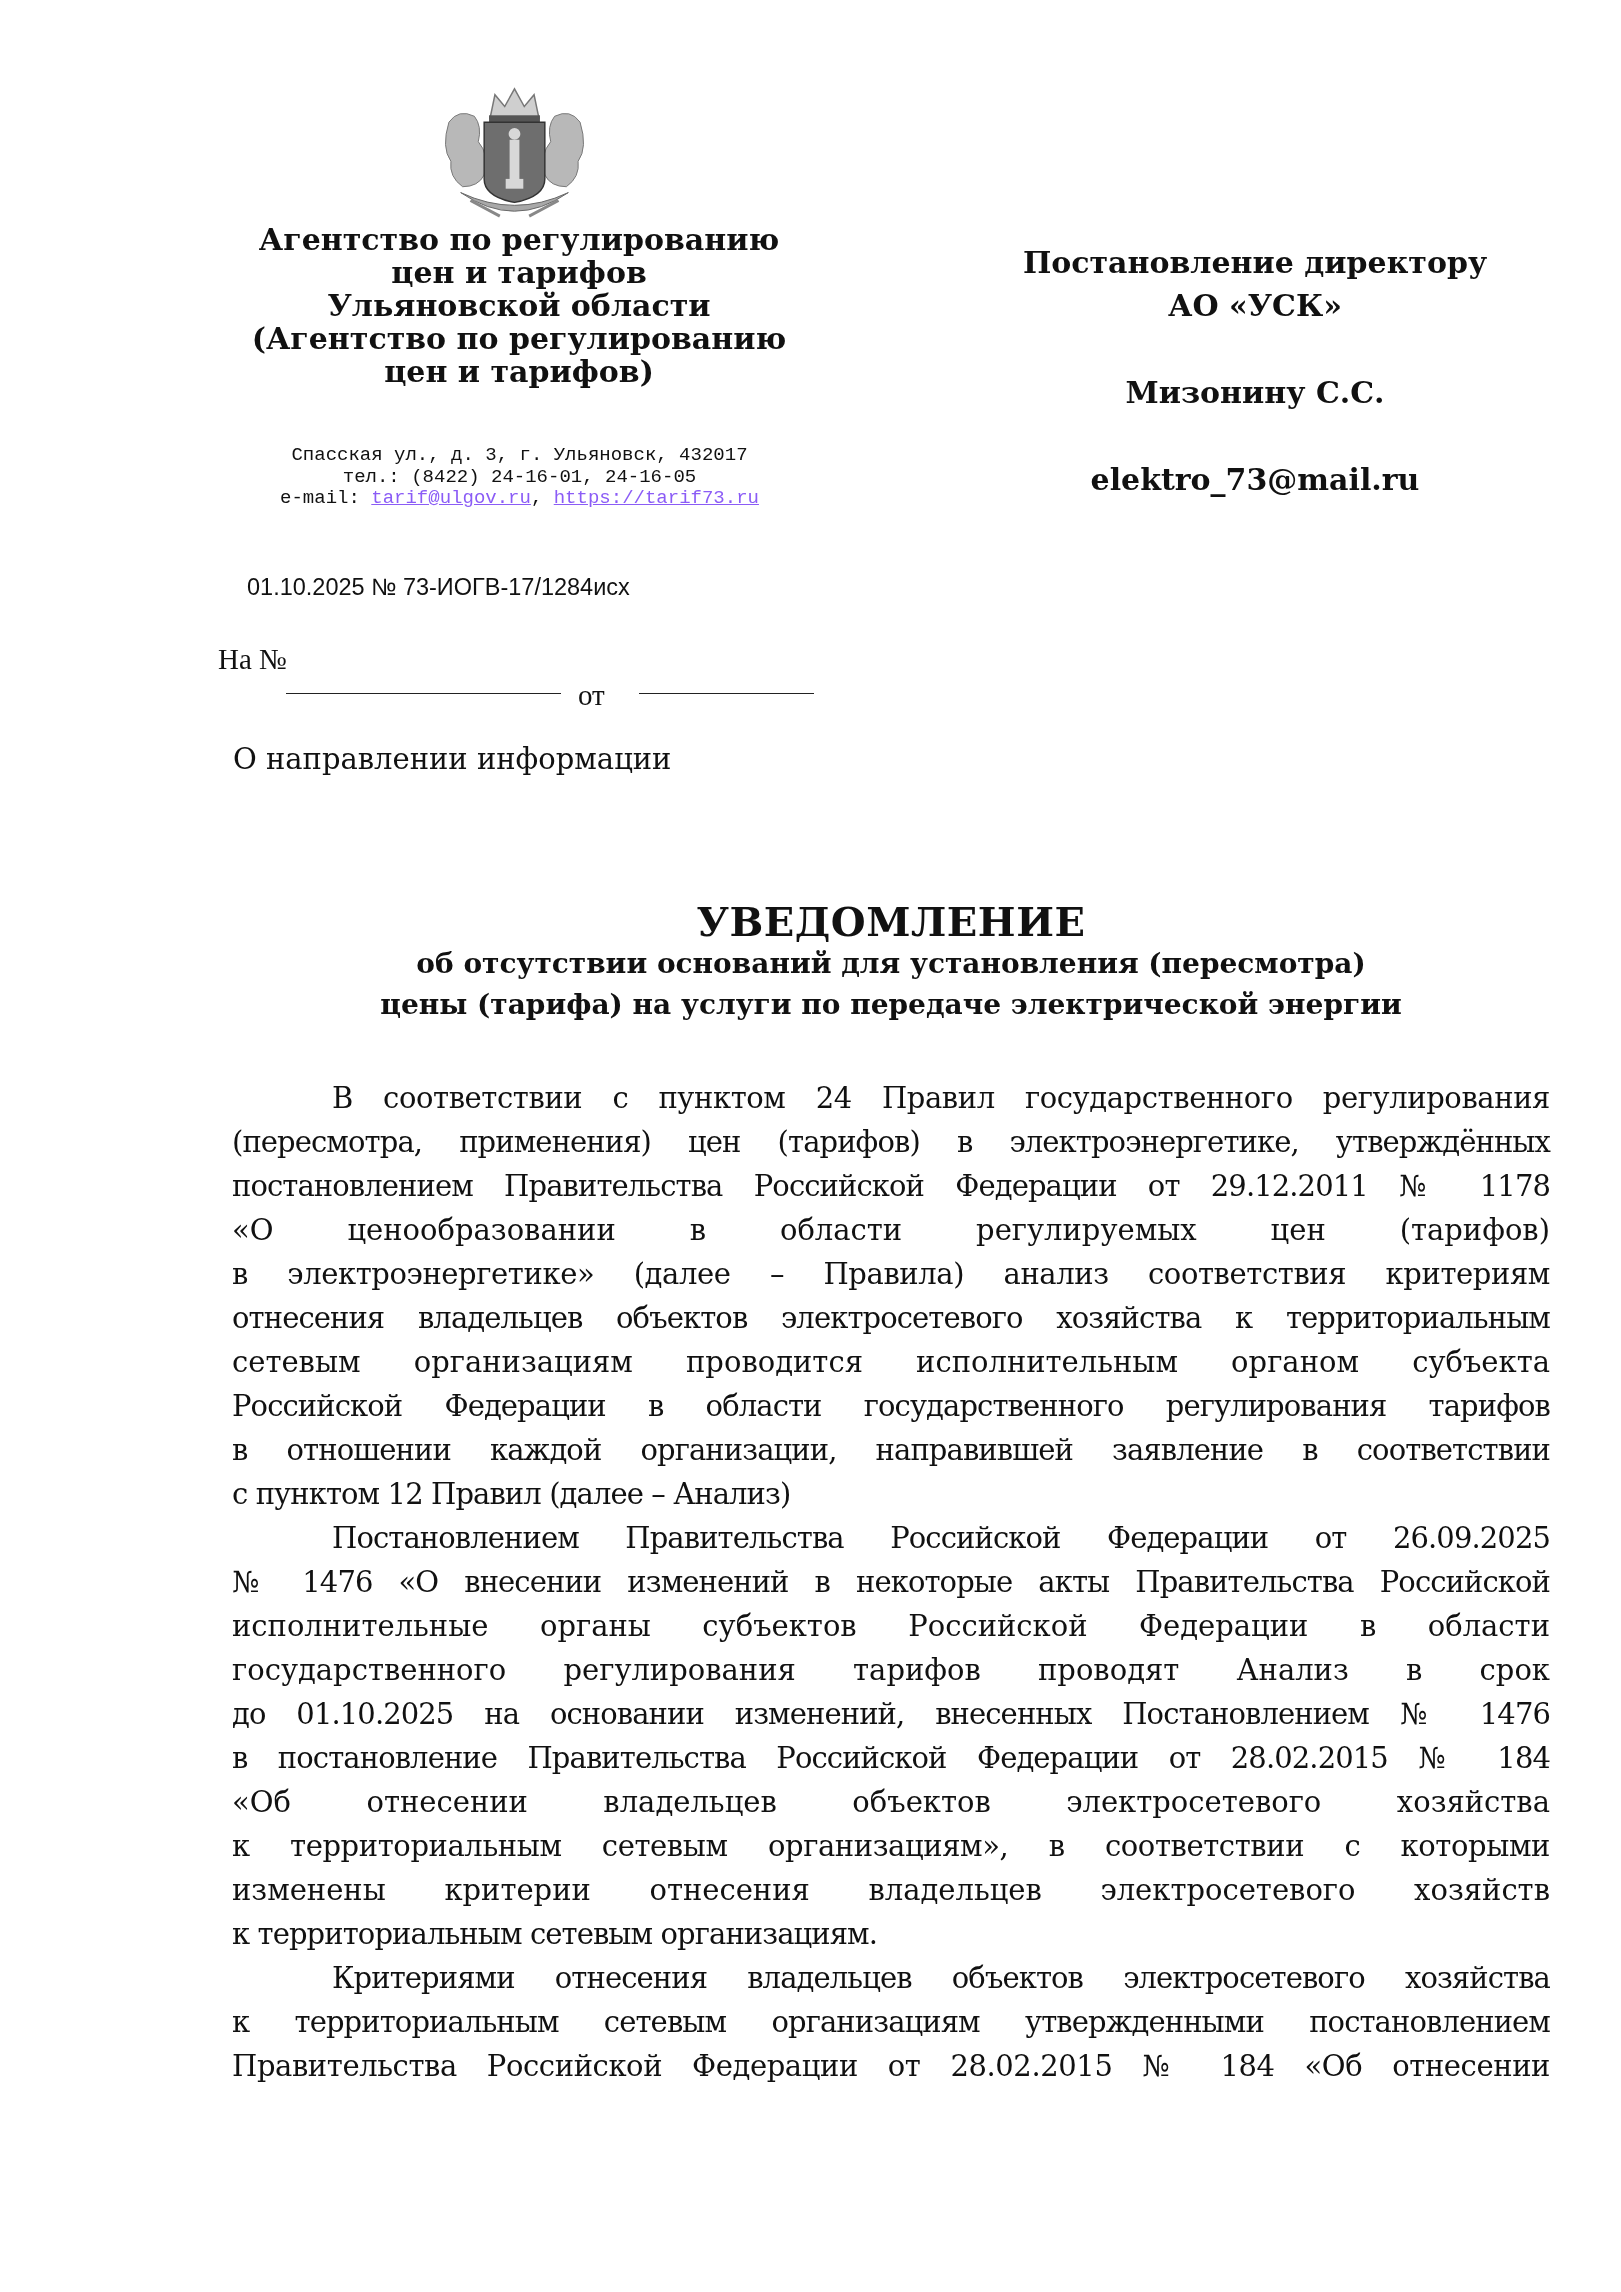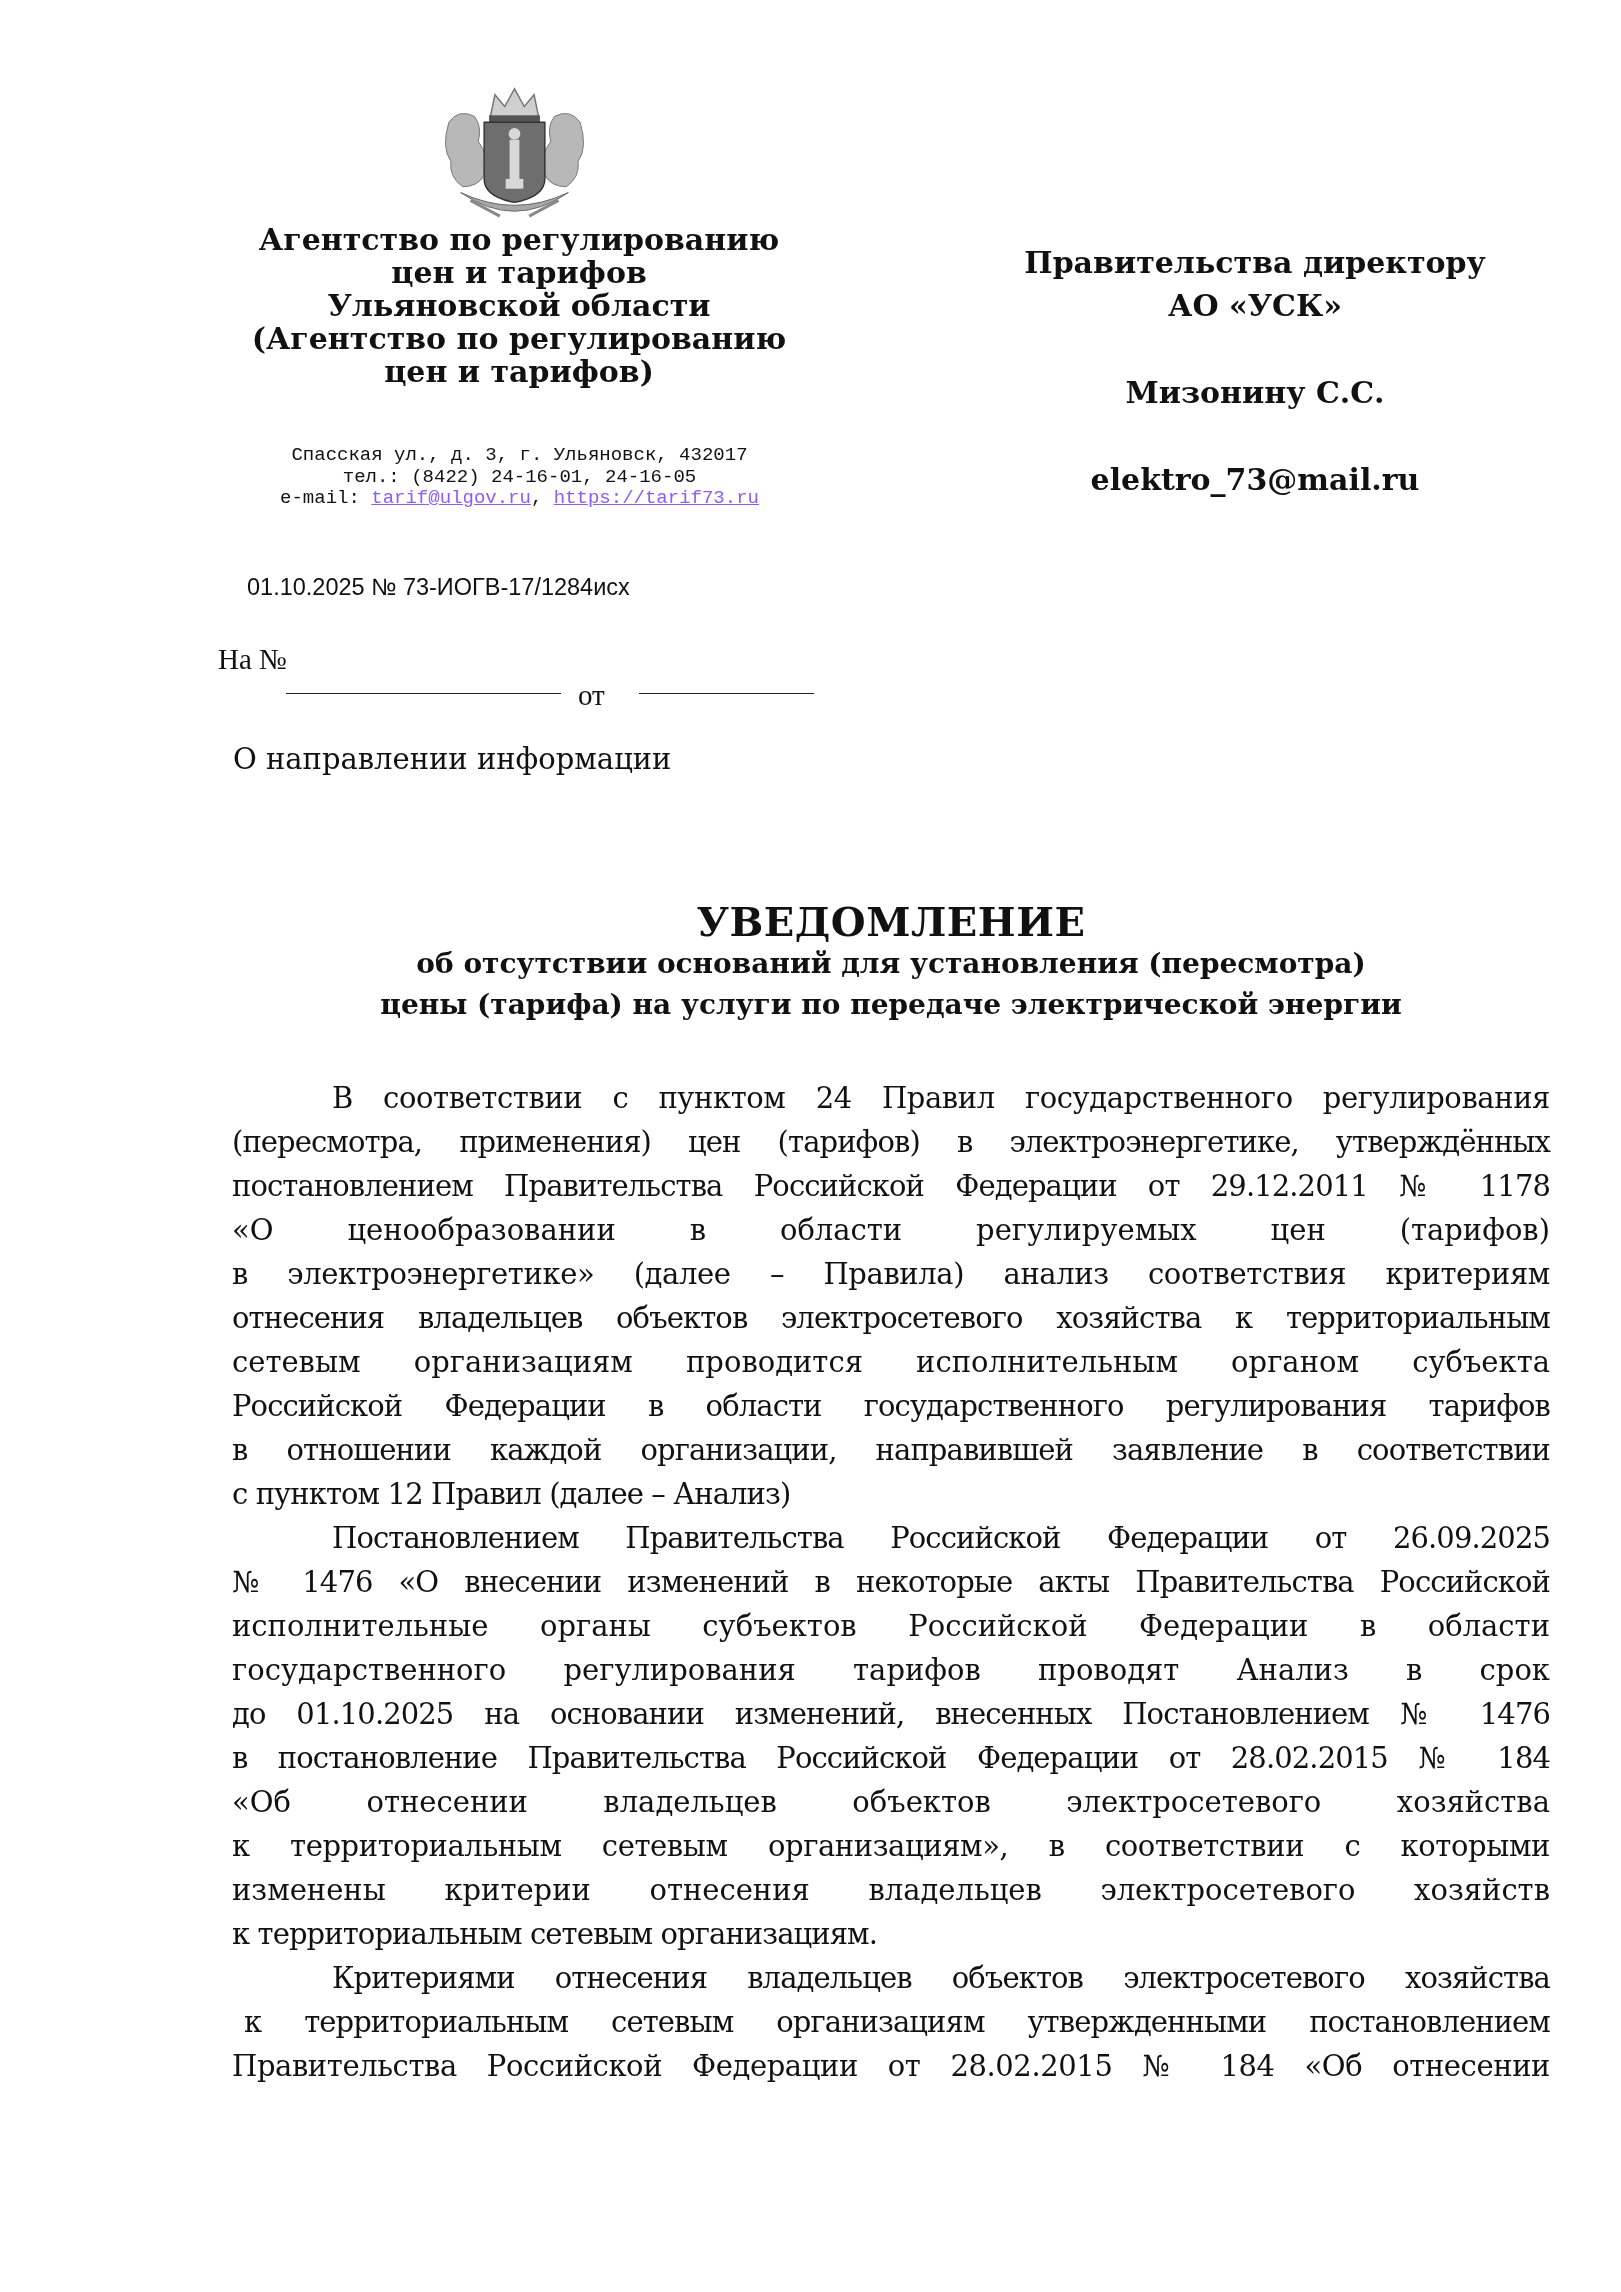--- a/index.html
+++ b/index.html
@@ -87,21 +87,21 @@
 <div id="regnum">01.10.2025 № 73-ИОГВ-17/1284исх</div>
 
 <div id="na">На №</div>
 <div id="line1"></div>
 <div id="ot">от</div>
 <div id="line2"></div>
 
 <div id="subject">О направлении информации</div>
 
 <div id="recipient">
-  <div>Правительства директору</div>
+  <div>Постановление директору</div>
   <div>АО «УСК»</div>
   <div class="gap"></div>
   <div>Мизонину С.С.</div>
   <div class="gap"></div>
   <div>elektro_73@mail.ru</div>
 </div>
 
 <div id="title">
   <div class="t1">УВЕДОМЛЕНИЕ</div>
   <div class="t2">об отсутствии оснований для установления (пересмотра)</div>
@@ -128,17 +128,17 @@
     <span class="ln" style="display: block;">государственного регулирования тарифов  проводят Анализ в срок</span>
     <span class="ln tighter" style="display: block;">до 01.10.2025 на основании изменений, внесенных Постановлением № 1476</span>
     <span class="ln tighter" style="display: block;">в постановление Правительства Российской Федерации от 28.02.2015 № 184</span>
     <span class="ln" style="display: block;">«Об отнесении владельцев объектов электросетевого хозяйства</span>
     <span class="ln tight" style="display: block;">к территориальным сетевым организациям», в соответствии с которыми</span>
     <span class="ln" style="display: block;">изменены критерии отнесения владельцев электросетевого хозяйств</span>
     <span class="ln last tighter" style="display: block;">к территориальным сетевым организациям.</span>
   </p>
   <p>
     <span class="ln ind tighter" style="display: block;">Критериями отнесения владельцев объектов электросетевого хозяйства</span>
-    <span class="ln tighter" style="display: block; margin-left: 12px;">к территориальным сетевым организациям утвержденными постановлением</span>
+    <span class="ln tighter" style="display: block;">к территориальным сетевым организациям утвержденными постановлением</span>
     <span class="ln tight" style="display: block;">Правительства Российской Федерации от 28.02.2015 № 184 «Об отнесении</span>
   </p>
 </div>
 
 
 </body></html>

